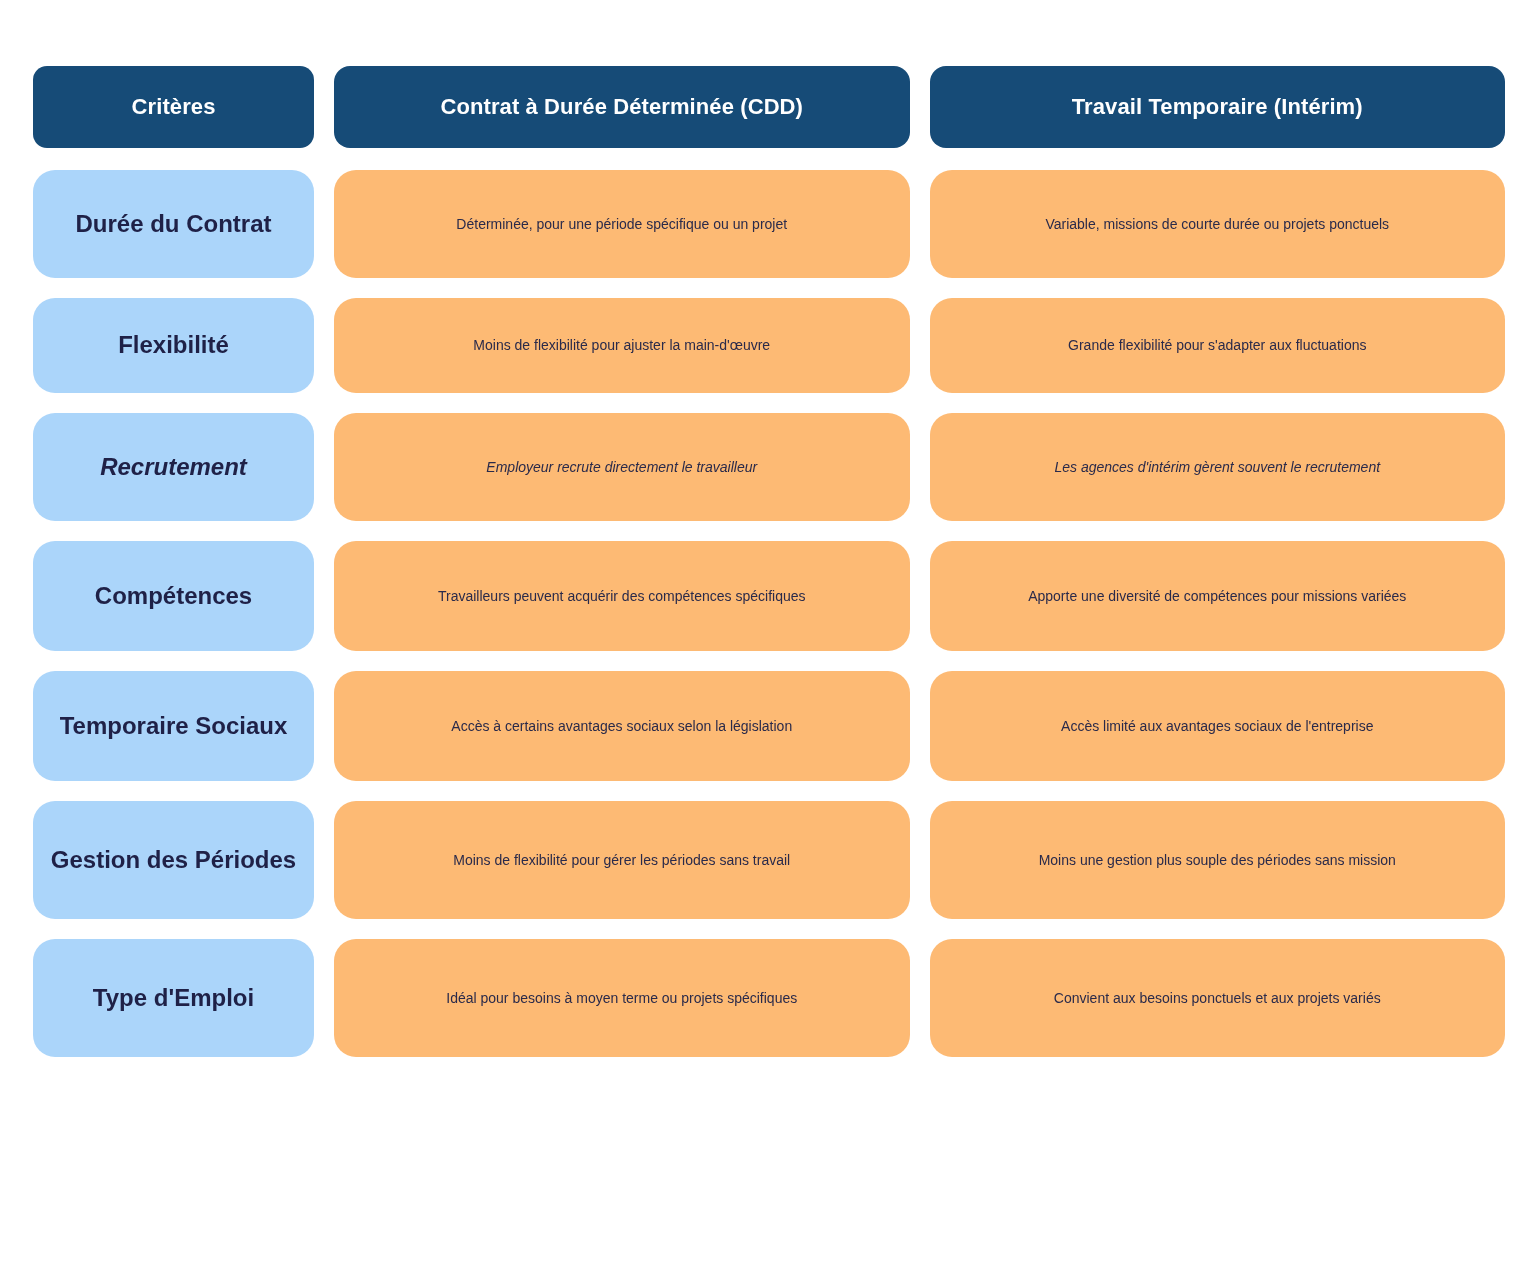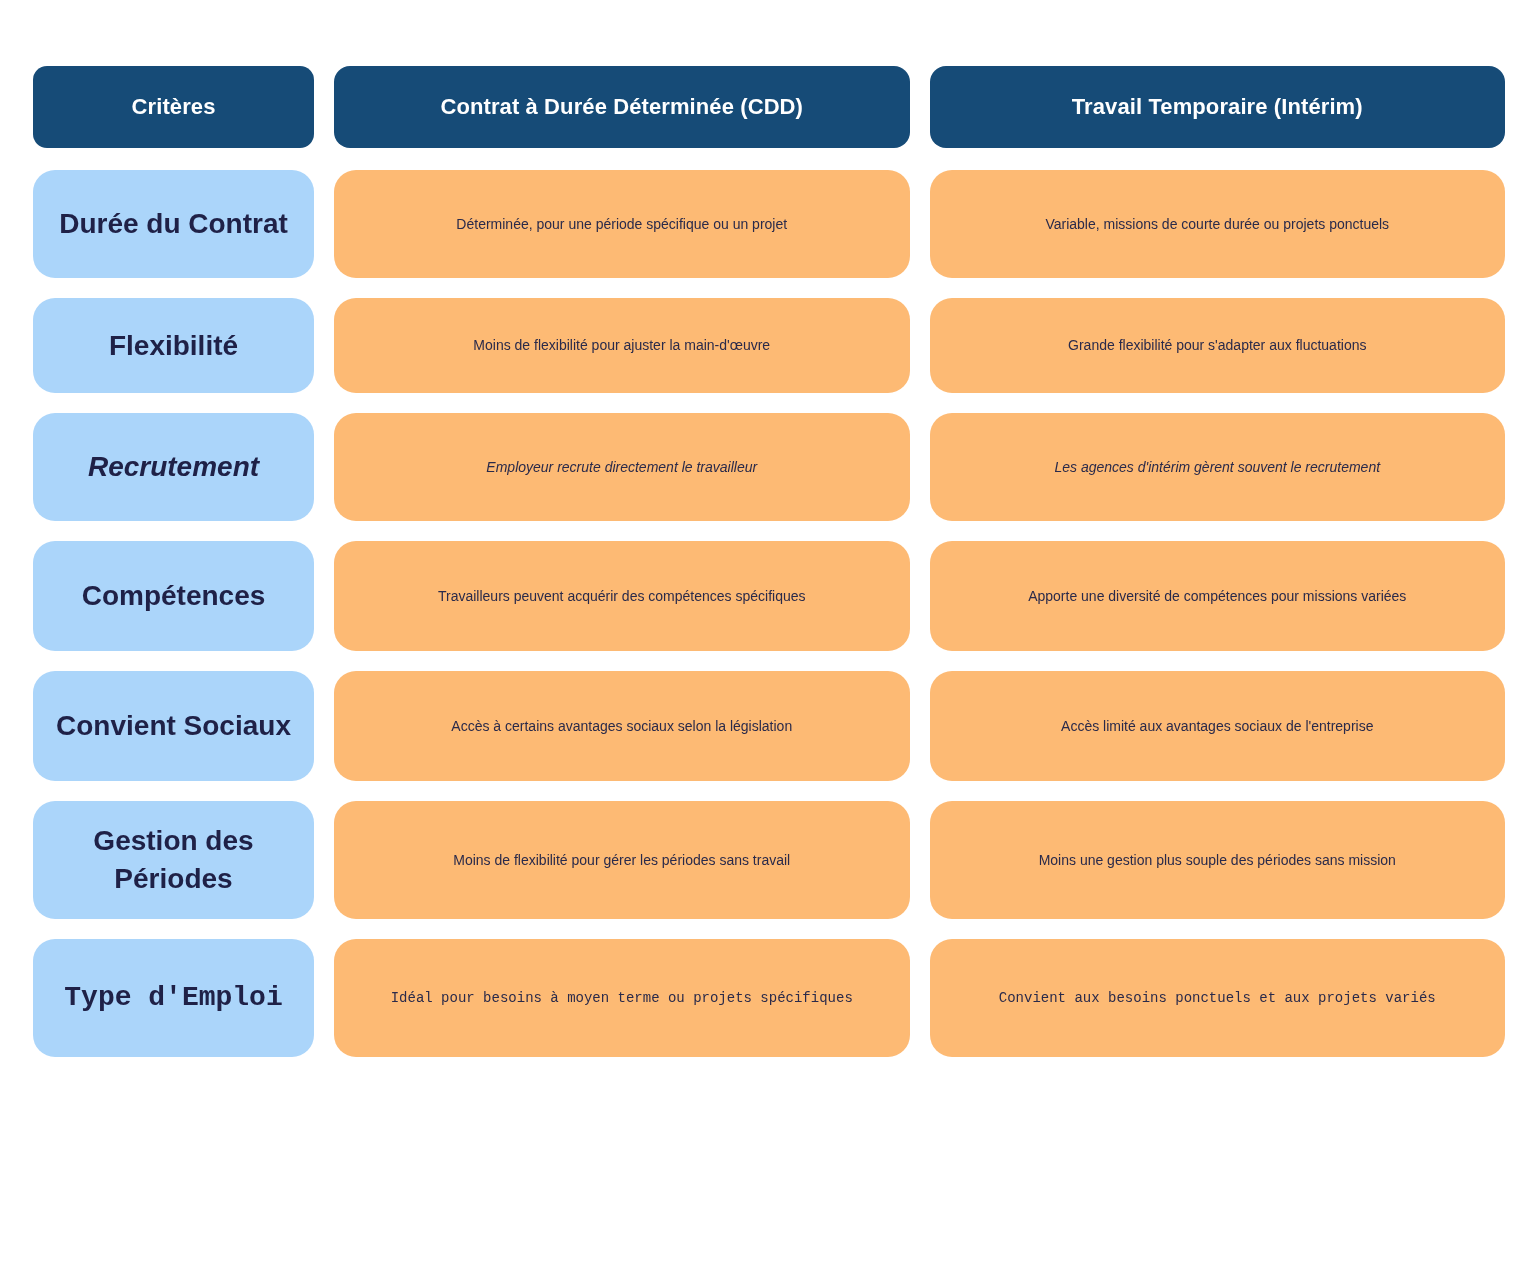--- a/index.html
+++ b/index.html
@@ -65,21 +65,21 @@
   
   .body-row {
     margin-bottom: 20px;
   }
   .body-row:last-child { margin-bottom: 0; }
 
   .cell-criteria {
     background: #ABD5FA;
     border-radius: 22px;
     color: #1F2147;
-    font-size: 28px;
+    font-size: 24px;
     font-weight: bold;
     line-height: 1.35;
     padding: 10px 16px;
   }
 
   .cell-value {
     background: #fdba74;
     border-radius: 22px;
     color: #2A2A4A;
     font-size: 14px;
@@ -89,21 +89,21 @@
   }
 
   
   .h-r1 .cell { height: 108px; }
   .h-r2 .cell { height: 95px; }
   .h-r3 .cell { height: 95px; }
   .h-r4 .cell { height: 108px; font-style: italic; }
   .h-r5 .cell { height: 110px; }
   .h-r6 .cell { height: 110px; }
   .h-r7 .cell { height: 118px; }
-  .h-r8 .cell { height: 118px; font-family: Liberation Mono, monospace; }
+  .h-r8 .cell { height: 118px; }
 </style>
 </head>
 <body>
 
 <div class="table-wrap">
 
   <div class="row header-row">
     <div class="cell col-criteria">Critères</div>
     <div class="cell col-cdd">Contrat à Durée Déterminée (CDD)</div>
     <div class="cell col-interim">Travail Temporaire (Intérim)</div>
@@ -128,21 +128,21 @@
     <div class="cell col-interim cell-value">Les agences d'intérim gèrent souvent le recrutement</div>
   </div>
 
   <div class="row body-row h-r5">
     <div class="cell col-criteria cell-criteria">Compétences</div>
     <div class="cell col-cdd cell-value">Travailleurs peuvent acquérir des compétences spécifiques</div>
     <div class="cell col-interim cell-value">Apporte une diversité de compétences pour missions variées</div>
   </div>
 
   <div class="row body-row h-r6">
-    <div class="cell col-criteria cell-criteria">Convient Sociaux</div>
+    <div class="cell col-criteria cell-criteria">Temporaire Sociaux</div>
     <div class="cell col-cdd cell-value">Accès à certains avantages sociaux selon la législation</div>
     <div class="cell col-interim cell-value">Accès limité aux avantages sociaux de l'entreprise</div>
   </div>
 
   <div class="row body-row h-r7">
     <div class="cell col-criteria cell-criteria">Gestion des Périodes</div>
     <div class="cell col-cdd cell-value">Moins de flexibilité pour gérer les périodes sans travail</div>
     <div class="cell col-interim cell-value">Moins une gestion plus souple des périodes sans mission</div>
   </div>
 

